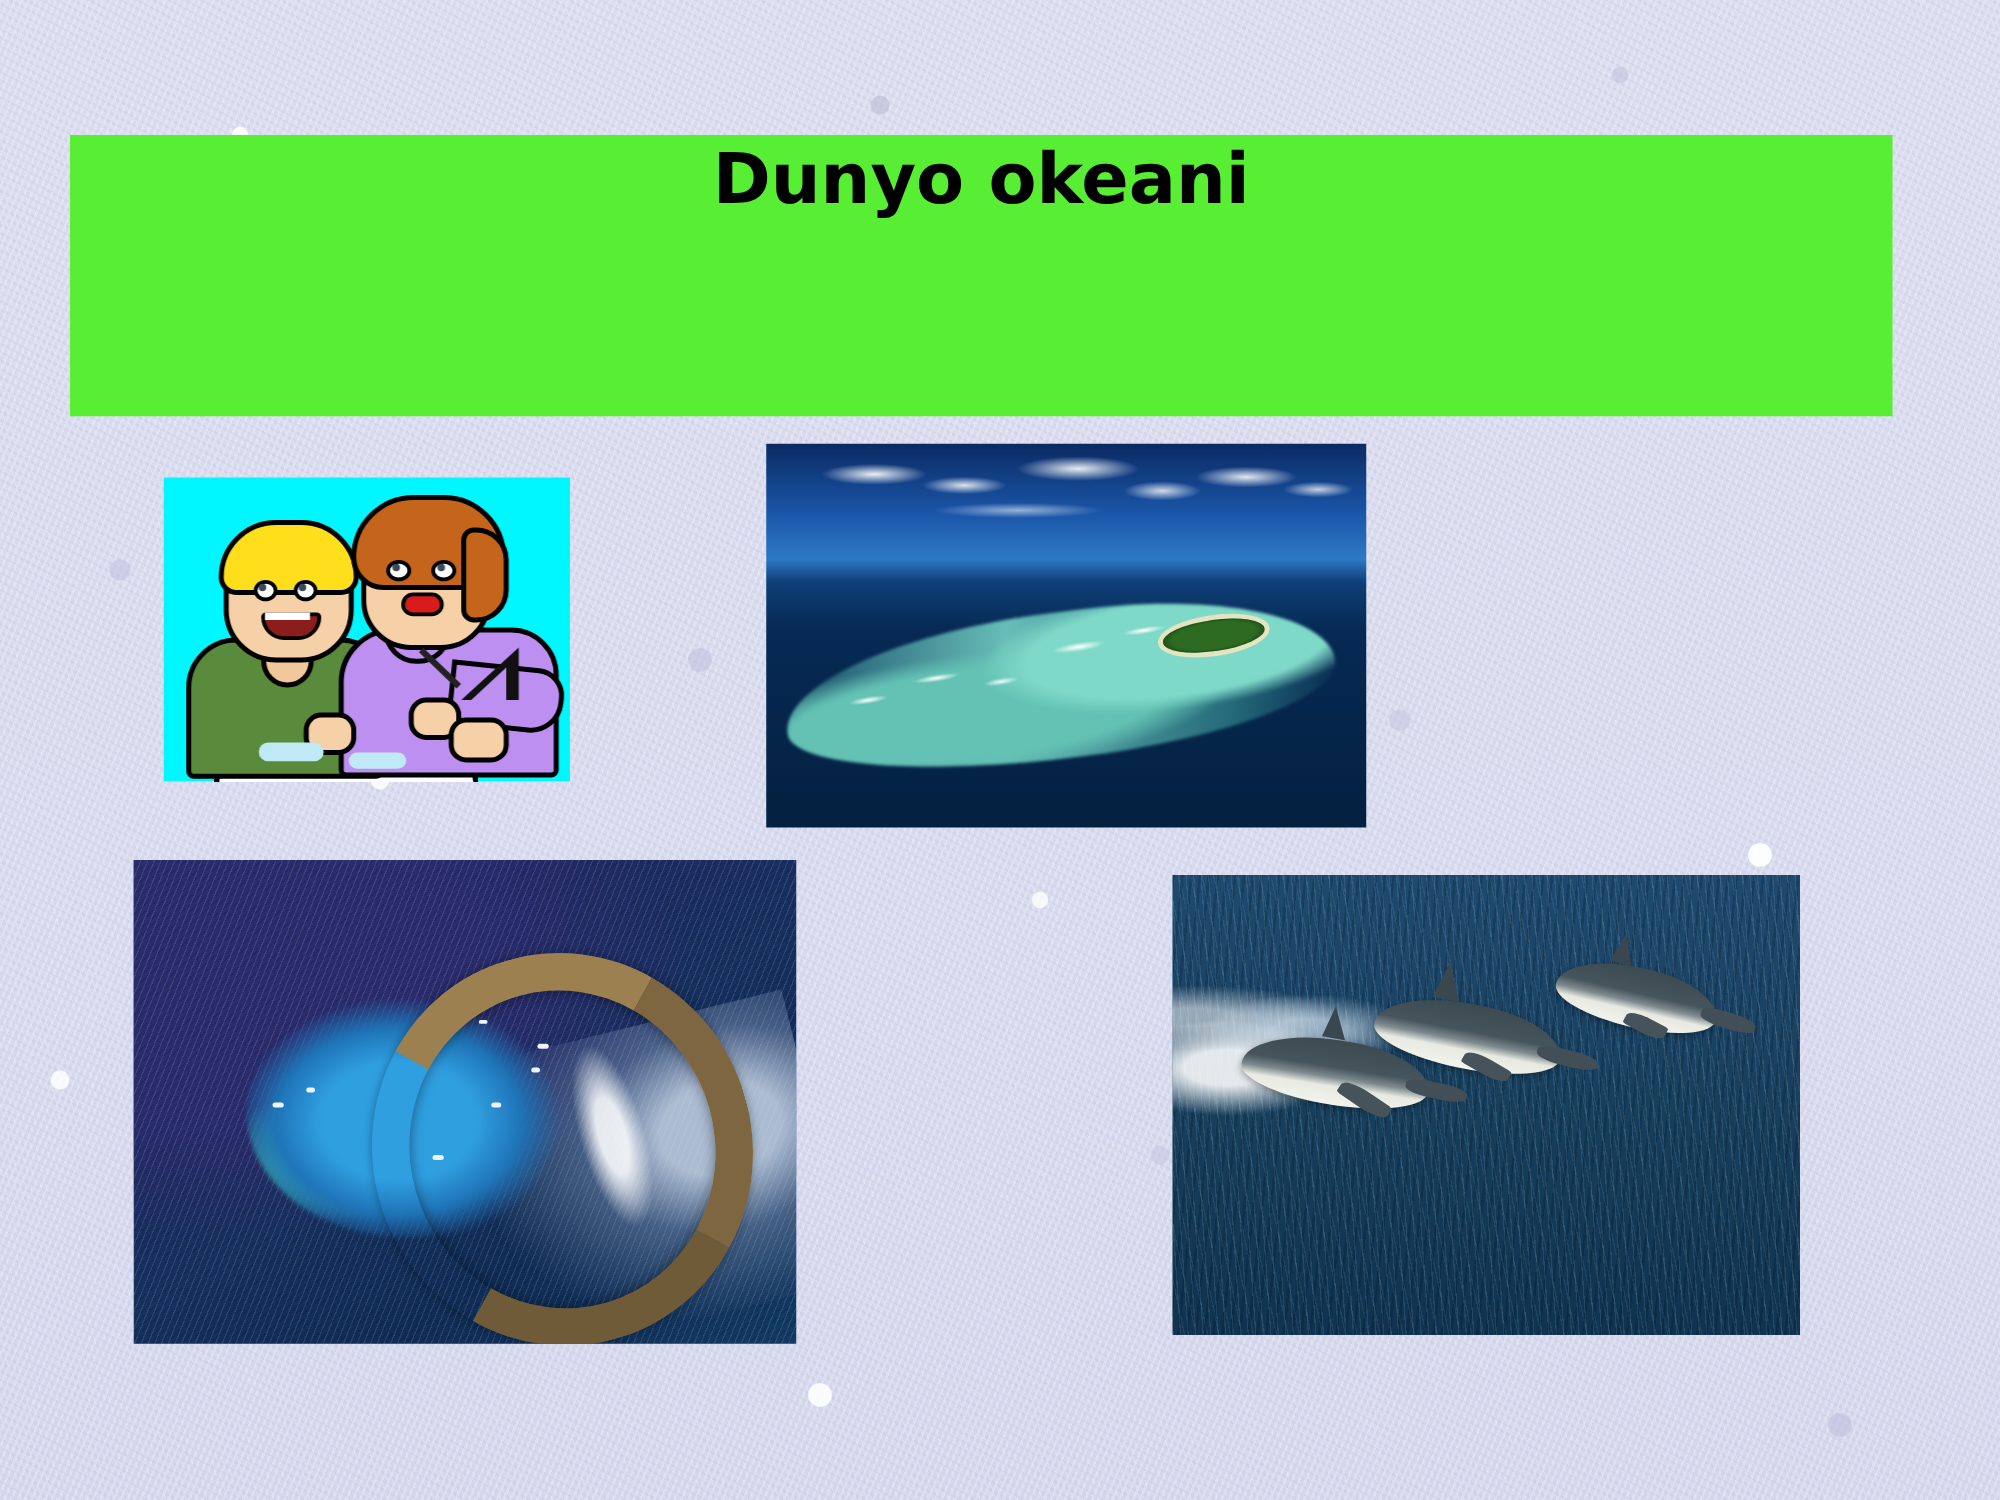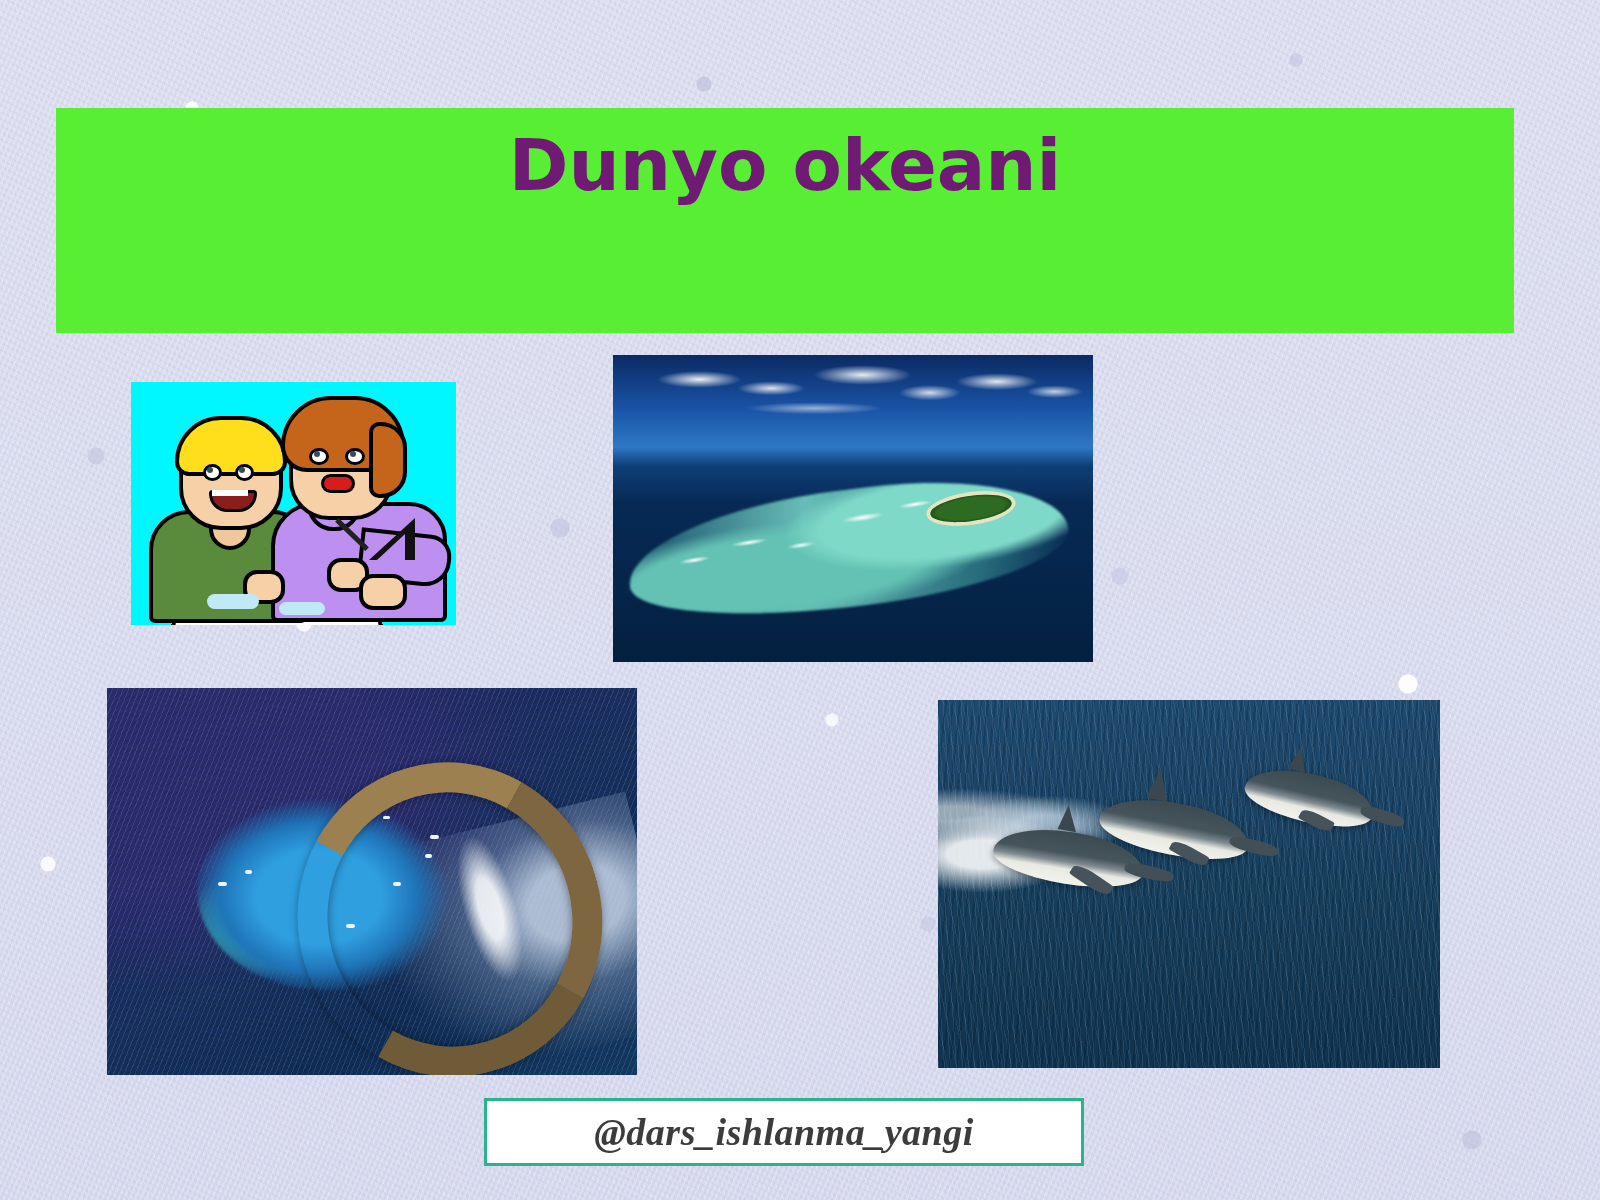--- a/index.html
+++ b/index.html
@@ -53,28 +53,28 @@
     position: absolute;
     left: 56px;
     top: 108px;
     width: 1458px;
     height: 225px;
     background: #58ee33;
   }
   #title-text {
     position: absolute;
     left: 0;
-    top: 20px;
+    top: 7px;
     width: 100%;
     text-align: center;
     font-family: "DejaVu Sans", "Liberation Sans", sans-serif;
     font-weight: bold;
-    font-size: 72px;
+    font-size: 56px;
     line-height: 1.05;
-    color: #701a75;
+    color: #000000;
     letter-spacing: 0px;
   }
 
   
   .pic {
     position: absolute;
     overflow: hidden;
     background: #0b2340;
   }
 
@@ -435,17 +435,14 @@
     <div class="dorsal" style="left:42%;top:19%;transform:rotate(12deg);"></div>
     <div class="rostrum" style="left:58%;top:38%;width:10%;height:3.6%;transform:rotate(14deg);"></div>
     <div class="flipper" style="left:46%;top:40%;width:8%;height:3.6%;transform:rotate(30deg);"></div>
 
     <div class="dolphin" style="left:11%;top:36%;width:30%;height:14%;transform:rotate(9deg);"></div>
     <div class="dorsal" style="left:24%;top:28%;transform:rotate(10deg) scale(0.85);"></div>
     <div class="rostrum" style="left:37%;top:45%;width:10%;height:3.6%;transform:rotate(12deg);"></div>
     <div class="flipper" style="left:26%;top:47%;width:9%;height:3.8%;transform:rotate(34deg);"></div>
   </div>
 
-  <div id="credit-box">
-    <span id="credit-text">@dars_ishlanma_yangi</span>
-  </div>
 
 </div>
 
 </body></html>

